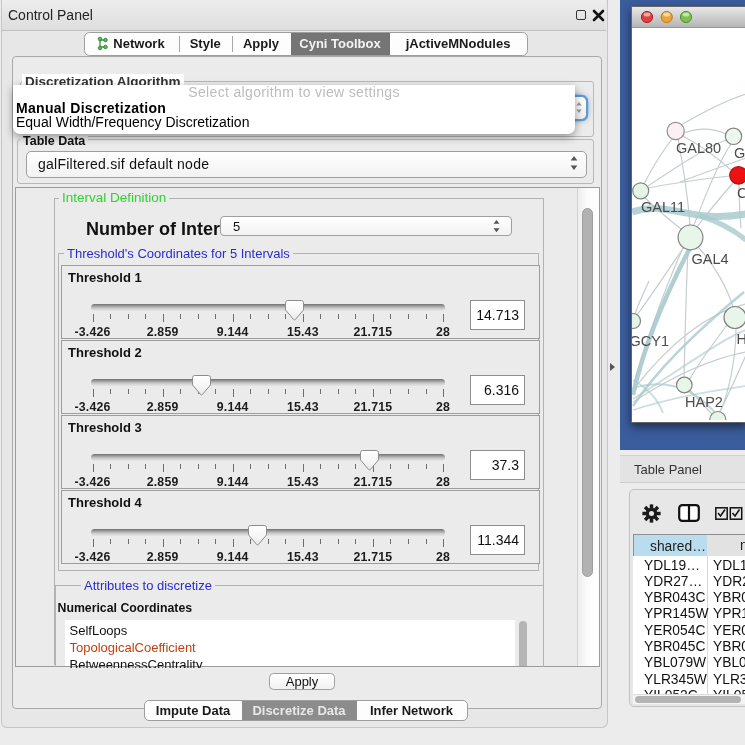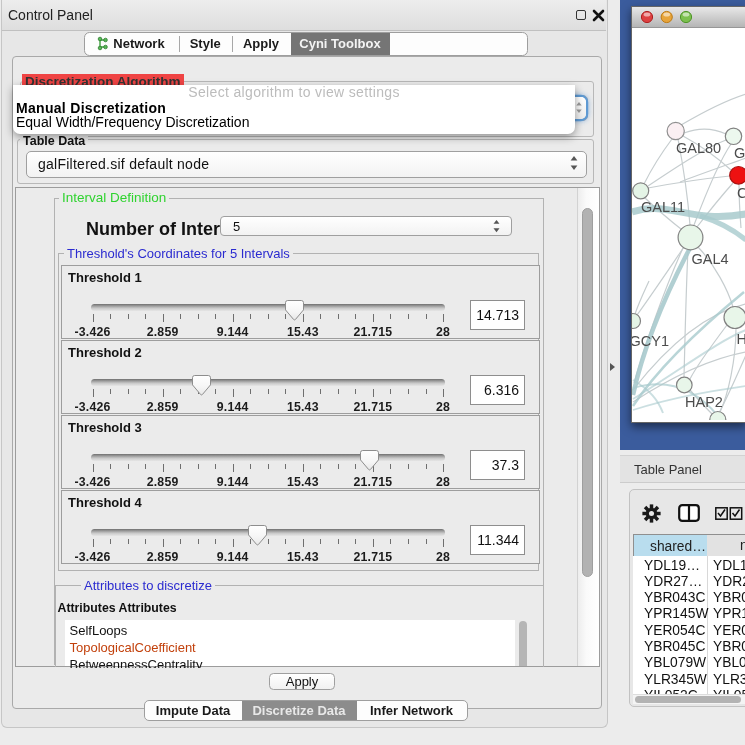--- a/index.html
+++ b/index.html
@@ -21,31 +21,32 @@
 
 <div class="abs" style="left:12px;top:56px;width:588px;height:651px;background:#ebebeb;border:1px solid #a9a9a9;border-radius:4px;"></div>
 
 <div class="abs" style="left:84px;top:32px;width:441.5px;height:22px;background:#fdfdfd;border:1px solid #9e9e9e;border-radius:5.5px;overflow:hidden;font-size:13px;font-weight:bold;color:#1a1a1a;">
   <div style="position:absolute;left:0;top:0;width:94px;height:22px;line-height:22px;text-align:center;padding-left:14px;box-sizing:border-box;">Network</div>
   <div style="position:absolute;left:94px;top:3px;width:1px;height:16px;background:#a8a8a8;"></div>
   <div style="position:absolute;left:94px;top:0;width:52.5px;height:22px;line-height:22px;text-align:center;">Style</div>
   <div style="position:absolute;left:146.5px;top:3px;width:1px;height:16px;background:#a8a8a8;"></div>
   <div style="position:absolute;left:146.5px;top:0;width:59px;height:22px;line-height:22px;text-align:center;">Apply</div>
   <div style="position:absolute;left:205.5px;top:0;width:99px;height:22px;line-height:22px;text-align:center;background:#757575;color:#f4f4f4;">Cyni Toolbox</div>
+  <div style="position:absolute;left:304.5px;top:0;width:137px;height:22px;line-height:22px;text-align:center;">jActiveMNodules</div>
 </div>
 <svg class="abs" style="left:96px;top:36px" width="13" height="15" viewBox="0 0 13 15">
 <path d="M4 3 L4 12 M4 4 L9 4 M4 11 L9 11" stroke="#3f9e3f" stroke-width="1.4" fill="none"></path>
 <circle cx="4" cy="3" r="1.8" fill="#59b859" stroke="#2e7d2e" stroke-width="0.8"></circle>
 <circle cx="9.5" cy="4" r="1.8" fill="#59b859" stroke="#2e7d2e" stroke-width="0.8"></circle>
 <circle cx="4" cy="12" r="1.8" fill="#59b859" stroke="#2e7d2e" stroke-width="0.8"></circle>
 <circle cx="9.5" cy="11" r="1.8" fill="#59b859" stroke="#2e7d2e" stroke-width="0.8"></circle>
 </svg>
 
 <div class="abs" style="left:20px;top:81px;width:572px;height:54px;border:1px solid #b8b8b8;border-radius:3px;"></div>
-<div class="abs" style="left:22px;top:74px;font-size:13.5px;font-weight:bold;color:#333;background:#ef4444;padding:0 3px;">Discretization Algorithm</div>
+<div class="abs" style="left:22px;top:74px;font-size:13.5px;font-weight:bold;color:#333;background:#ffffff;padding:0 3px;">Discretization Algorithm</div>
 
 <div class="abs" style="left:26px;top:95px;width:560px;height:24px;background:linear-gradient(#ffffff,#f2f2f2);border:1px solid #9f9f9f;border-radius:5px;"></div>
 <div class="abs" style="left:571px;top:97px;width:15px;height:22px;background:linear-gradient(#ffffff,#ececec);border-radius:0 5px 5px 0;box-shadow:0 0 0 2.2px #5f9ad3, 0 0 5px 2.5px rgba(110,160,215,.65);"></div>
 <svg class="abs" style="left:575px;top:101px" width="8" height="13" viewBox="0 0 10 16">
     <path d="M5 1 L8.4 5.4 L1.6 5.4 Z" fill="#999"></path>
     <path d="M5 15 L8.4 10.6 L1.6 10.6 Z" fill="#999"></path>
   </svg>
 
 <div class="abs" style="left:13px;top:85px;width:562px;height:49px;background:#fff;border-radius:0 0 7px 7px;box-shadow:0 3px 8px rgba(0,0,0,.38);z-index:40;"></div>
 <div class="abs" style="left:13px;top:84px;width:562px;text-align:center;font-size:14px;letter-spacing:0.35px;color:#bcbcbc;z-index:41;">Select algorithm to view settings</div>
@@ -240,21 +241,21 @@
         <stop offset="0.6" stop-color="#f5f5f5"></stop>
         <stop offset="1" stop-color="#e7e7e7"></stop>
       </linearGradient>
     </defs>
 <path d="M -6.8 -10 H 6.8 Q 9 -10 9 -7.8 V -0.6 L 1 8.9 Q 0 10 -1 8.9 L -9 -0.6 V -7.8 Q -9 -10 -6.8 -10 Z" fill="url(#thg490)" stroke="#8d8d8d" stroke-width="1"></path>
   </svg>
 <div style="position:absolute;left:470px;top:525px;width:55px;height:30px;background:#fff;border:1px solid #8e8e8e;font-size:14px;color:#111;line-height:28px;text-align:right;padding-right:5px;box-sizing:border-box">11.344</div>
 
 <div class="abs" style="left:54.5px;top:585px;width:487px;height:81px;border:1px solid #b2b2b2;border-bottom:none;"></div>
 <div class="grouplab" style="left:44px;top:579px;color:#2b2bd0;margin-left:37px;">Attributes to discretize</div>
-<div class="abs" style="left:57.5px;top:601px;font-size:12.3px;font-weight:bold;color:#111;">Attributes Attributes</div>
+<div class="abs" style="left:57.5px;top:601px;font-size:12.3px;font-weight:bold;color:#111;">Numerical Coordinates</div>
 <div class="abs" style="left:65px;top:620px;width:463.5px;height:46px;background:#ebebeb;"></div>
 <div class="abs" style="left:65px;top:620px;width:449.5px;height:46px;background:#fff;"></div>
 <div class="abs" style="left:69.5px;top:622.5px;font-size:13px;color:#111;">SelfLoops</div>
 <div class="abs" style="left:69.5px;top:639.5px;font-size:13px;color:#c2410c;">TopologicalCoefficient</div>
 <div class="abs" style="left:69.5px;top:656.5px;font-size:13px;color:#111;">BetweennessCentrality</div>
 <div class="abs" style="left:519px;top:621px;width:8px;height:45px;background:#b5b5b5;border-radius:4px 4px 0 0;"></div>
 
 <div class="abs" style="left:16px;top:667.5px;width:581px;height:39px;background:#ebebeb;"></div>
 
 <div class="abs" style="left:269px;top:673px;width:64px;height:15px;background:linear-gradient(#ffffff,#f1f1f1);border:1px solid #9f9f9f;border-radius:4.5px;text-align:center;line-height:15px;font-size:13px;color:#111;">Apply</div>

